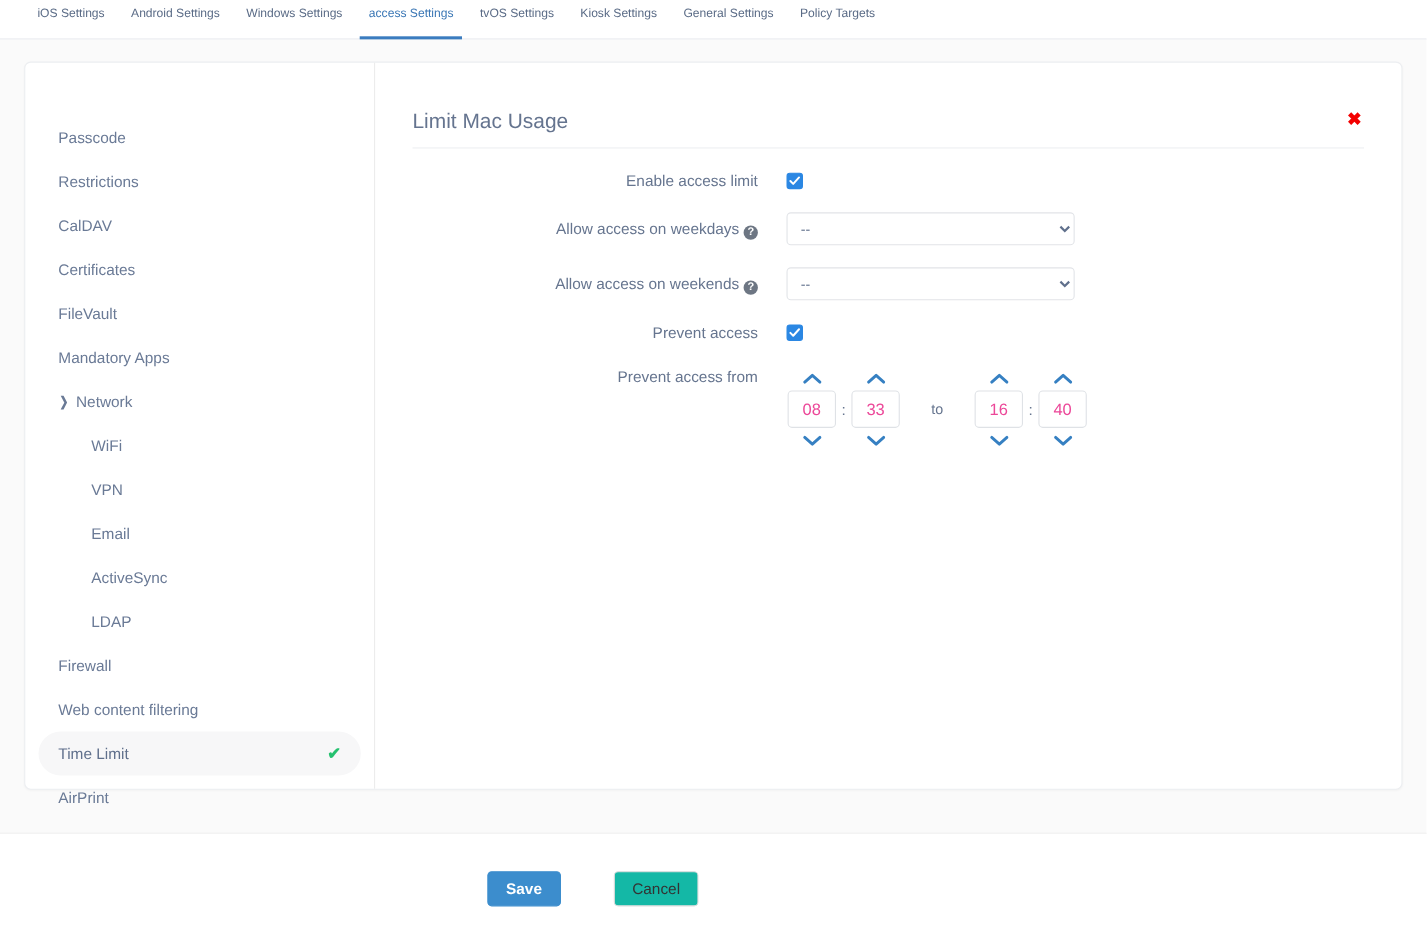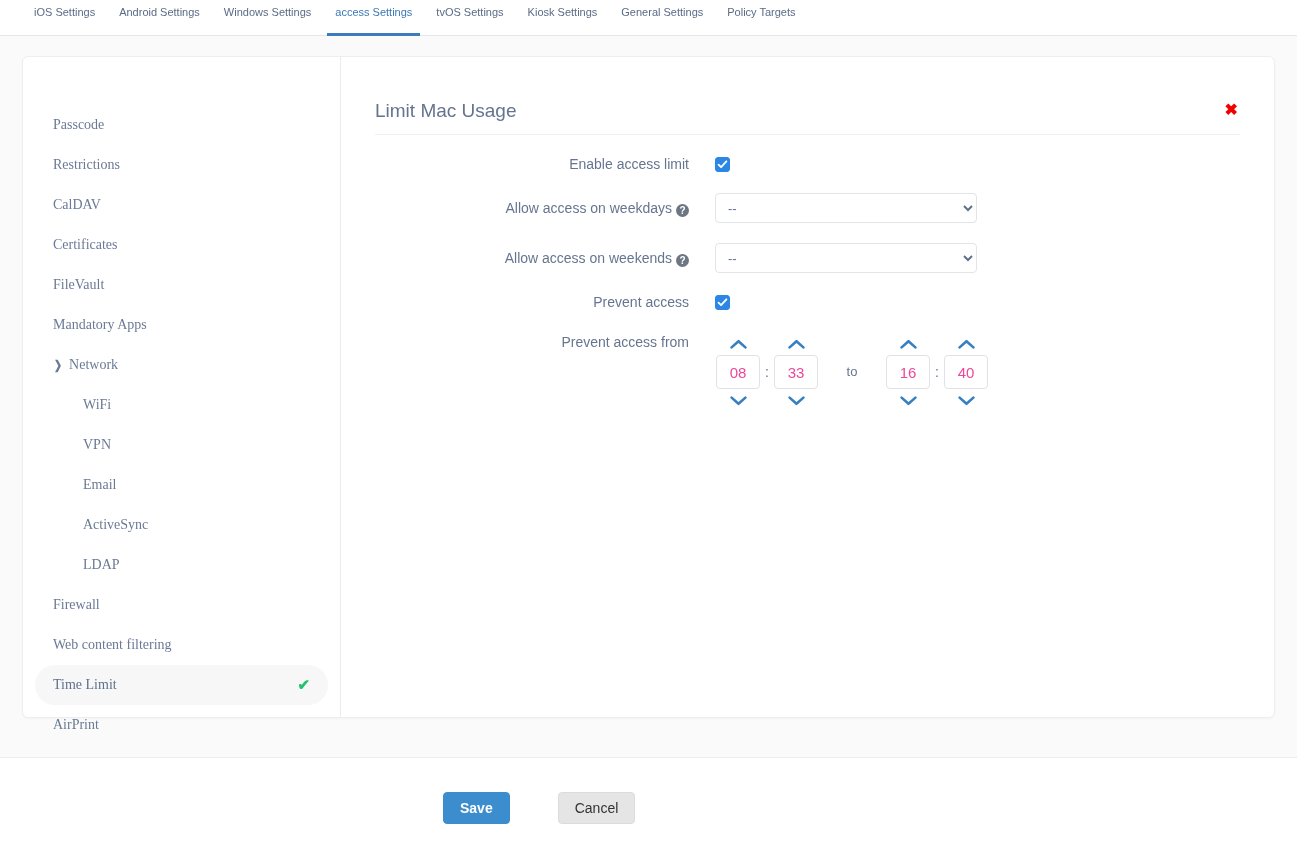--- a/index.html
+++ b/index.html
@@ -86,21 +86,20 @@
     display: flex;
     align-items: center;
     height: 40px;
     margin: 0 12px;
     padding: 0 18px;
     border-radius: 20px;
     font-size: 14px;
     color: #6a7a96;
     cursor: pointer;
     position: relative;
-    font-family: Liberation Serif, serif;
   }
   .nav-item.indent { padding-left: 48px; }
   .nav-item.active {
     background: #f7f7f8;
     color: #60708c;
   }
   .nav-label { flex: 1 1 auto; }
   .chev-right {
     display: inline-block;
     color: #6a7a96;
@@ -282,21 +281,21 @@
     cursor: pointer;
     border: 1px solid transparent;
   }
   .btn-primary {
     background: #3c8dcd;
     color: #ffffff;
     border-color: #3c8dcd;
     font-weight: bold;
   }
   .btn-default {
-    background: #e5e5e5;
+    background: #14b8a6;
     color: #333333;
     border-color: #dcdcdc;
     margin-left: 8px;
     text-align: right;
   }
 </style>
 </head>
 <body>
 
 <div class="tabbar">

